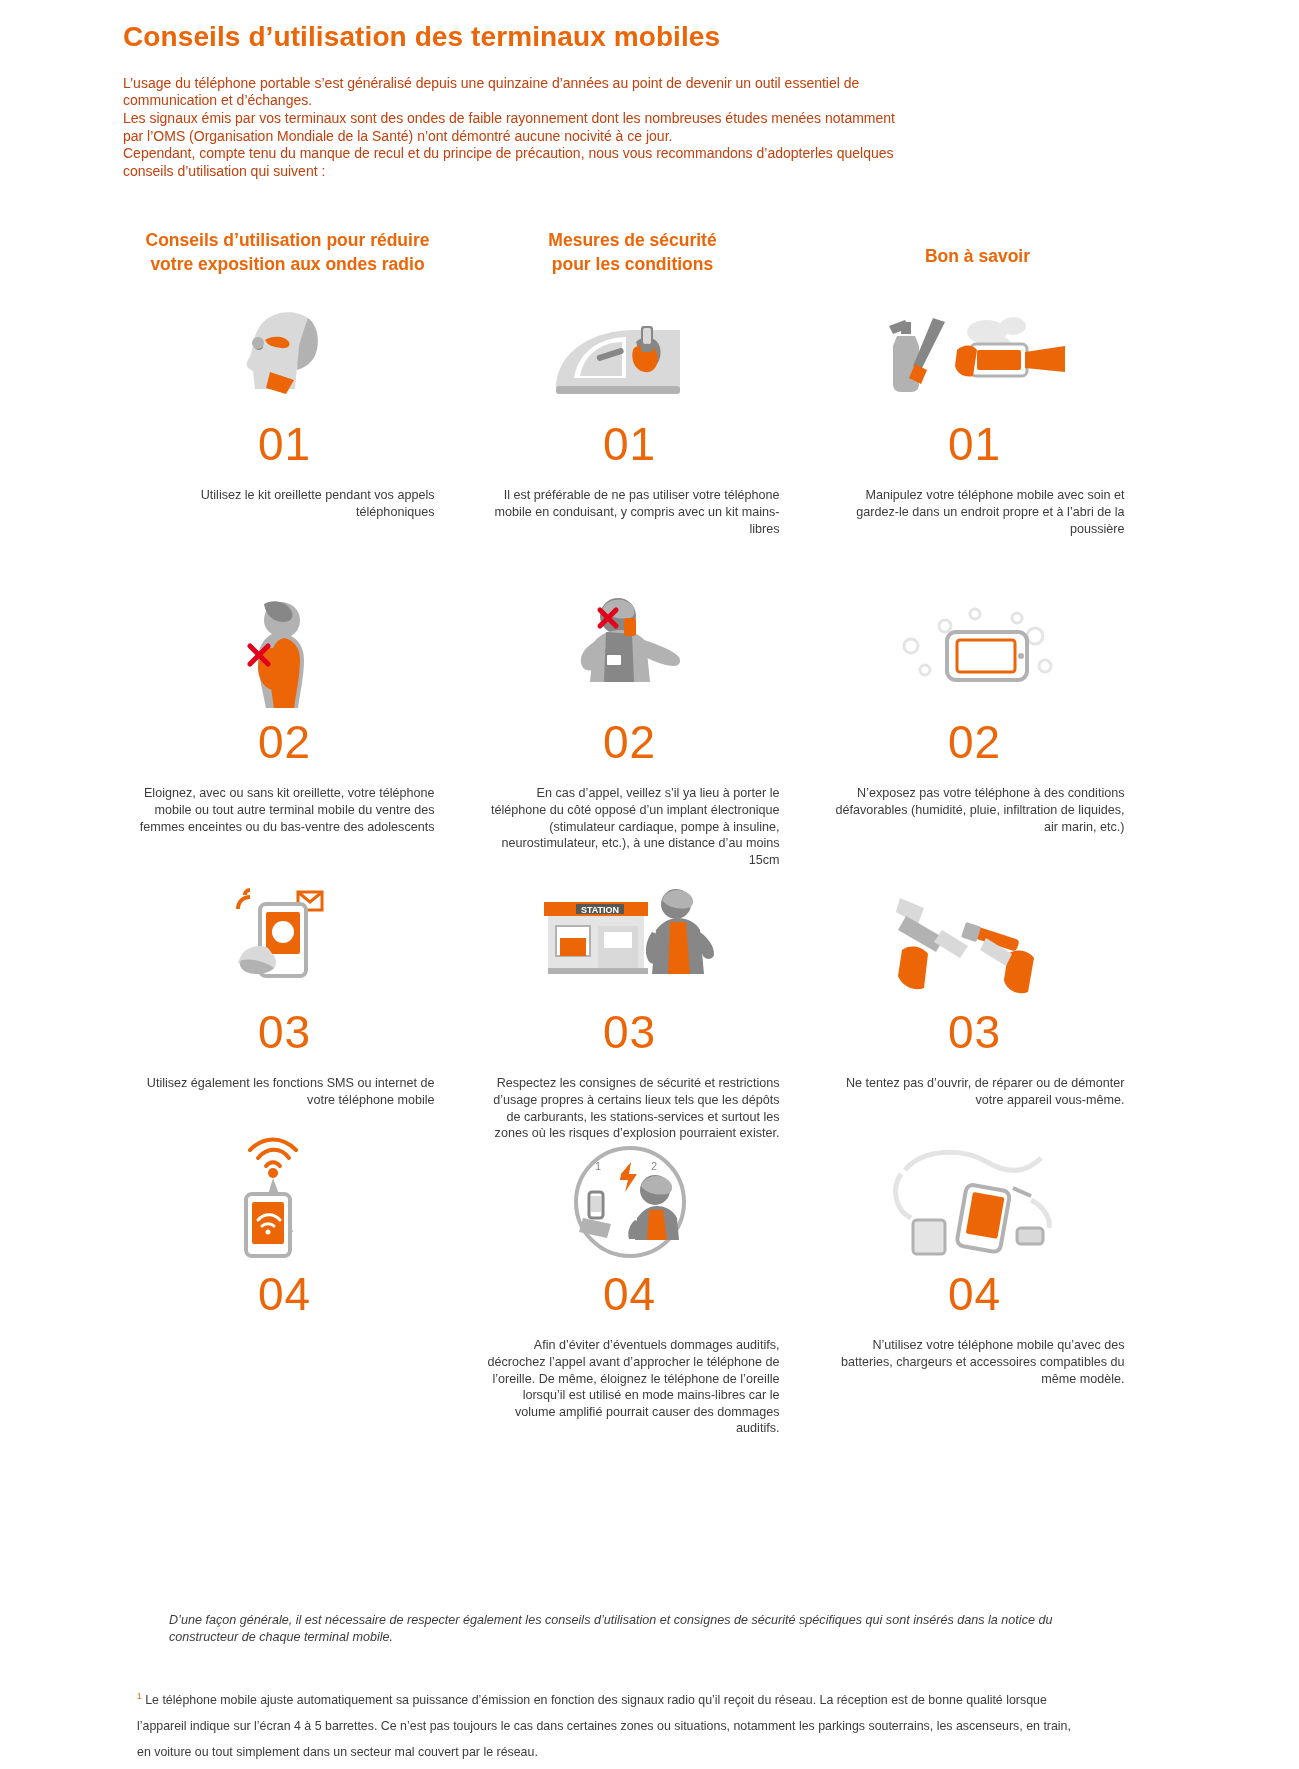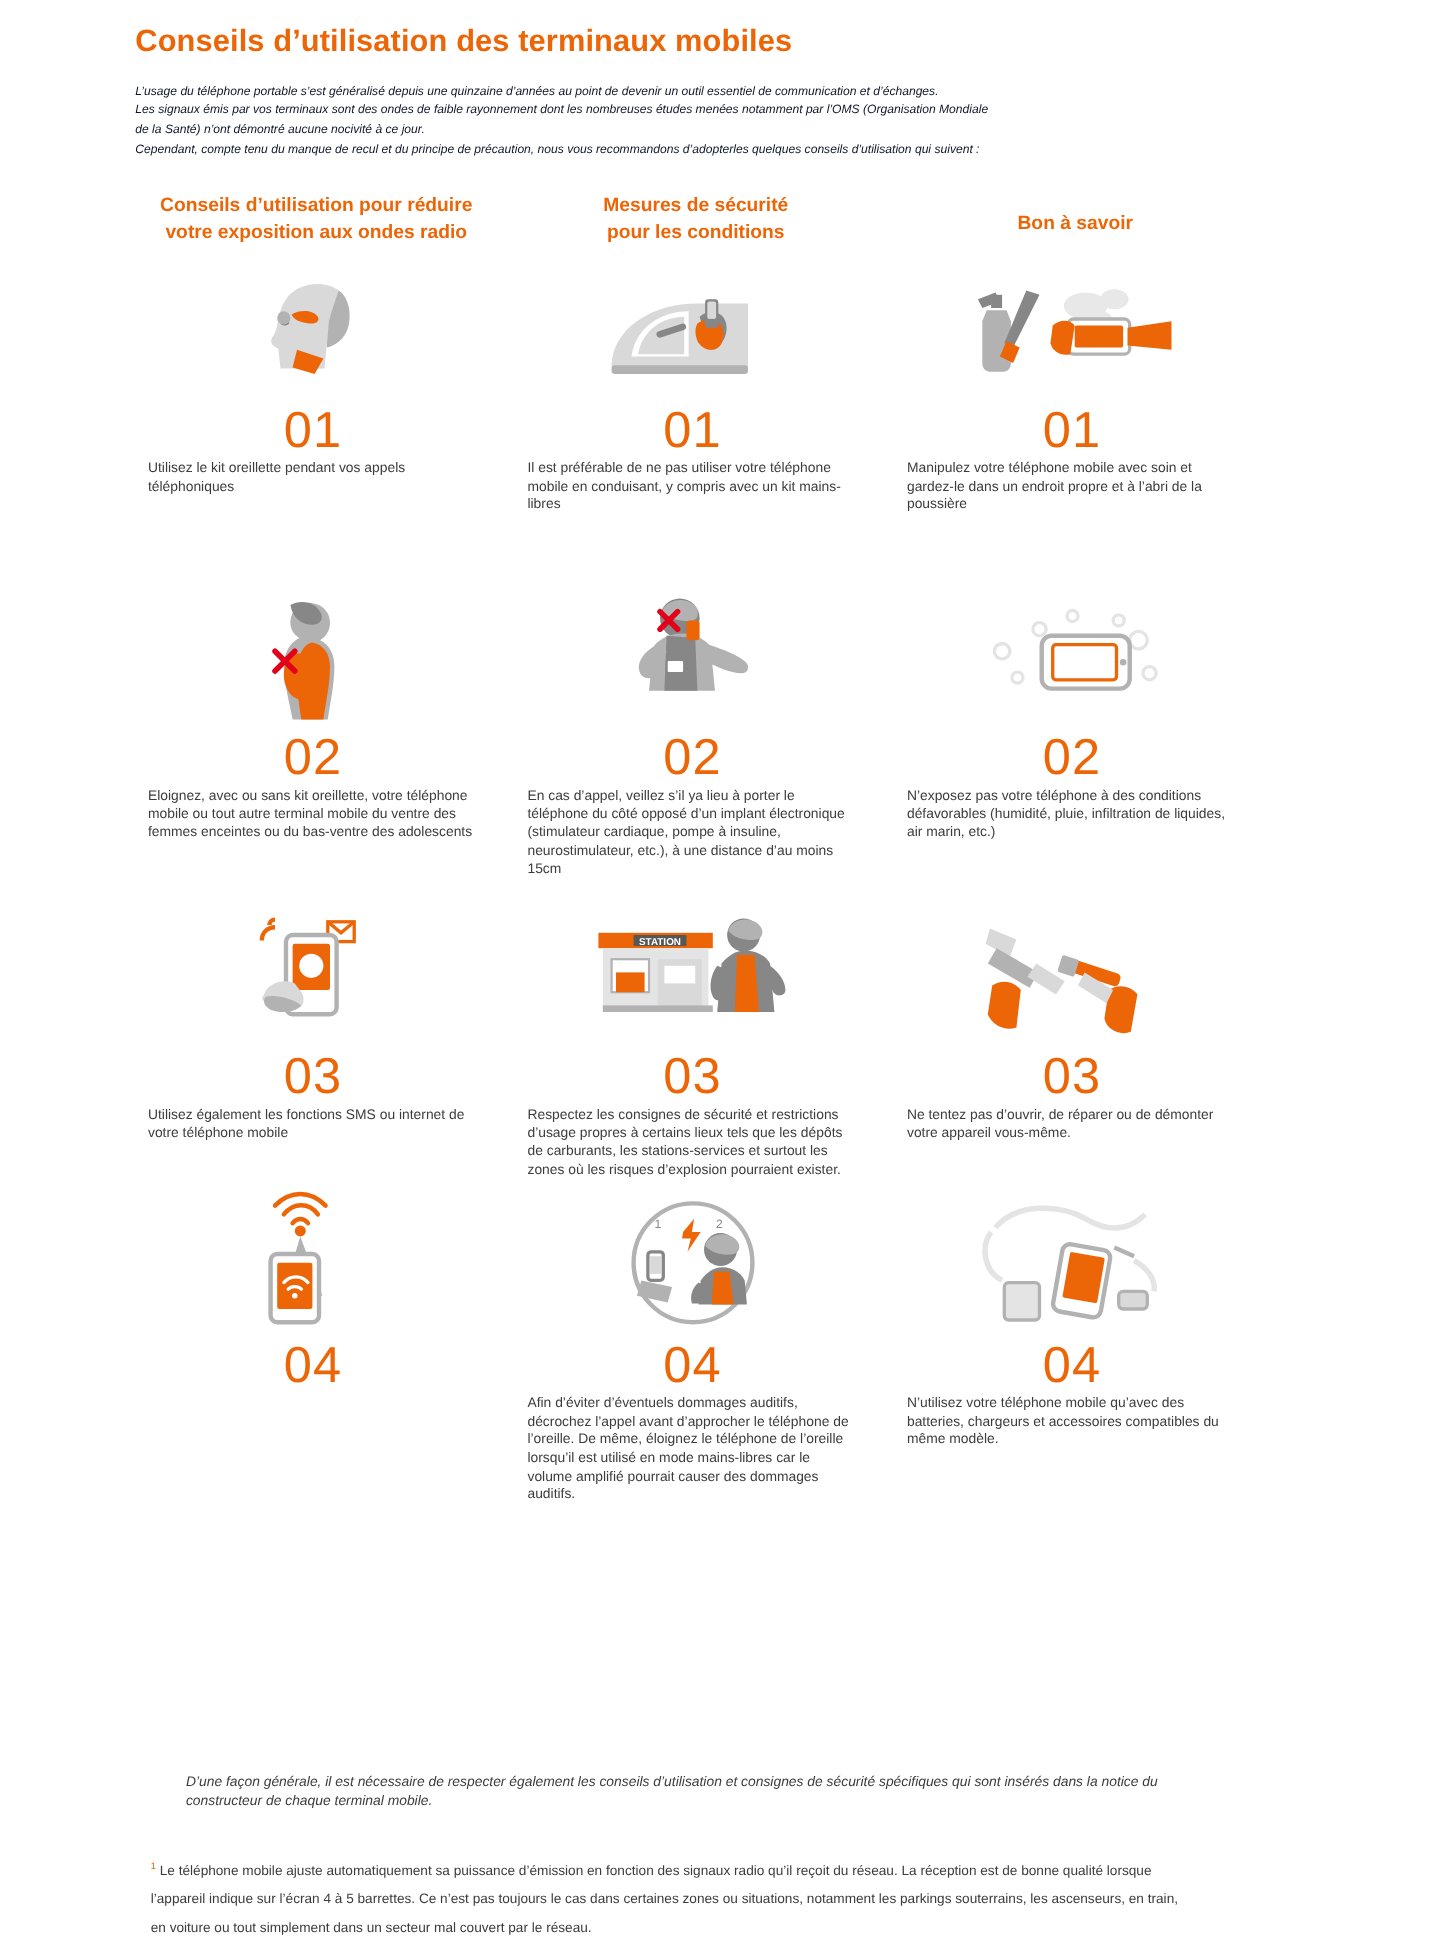--- a/index.html
+++ b/index.html
@@ -16,27 +16,27 @@
   
   .header { padding: 22px 0 0 123px; }
   .doc-title {
     color: #ec6608;
     font-size: 28px;
     font-weight: bold;
     letter-spacing: .1px;
     margin: 0 0 22px 0;
     line-height: 1.1;
   }
-  .intro { width: 780px; font-size: 11px; line-height: 17.6px; color: #0f172a; font-style: italic; }
+  .intro { width: 780px; font-size: 14px; line-height: 17.6px; color: #c2410c; }
   .intro p { margin: 0; }
 
   
   .col-heads {
     display: flex;
-    margin-top: 29px;
+    margin-top: 48px;
     padding: 0 32px 0 115px;
   }
   .col-head {
     flex: 1 1 0;
     text-align: center;
     color: #ec6608;
     font-size: 17.5px;
     font-weight: bold;
     line-height: 24px;
   }
@@ -74,23 +74,23 @@
     color: #ec6608;
     font-size: 46px;
     line-height: 48px;
     font-weight: 300;
     margin-top: 8px;
     letter-spacing: 1px;
   }
   .caption {
     font-size: 12.6px;
     line-height: 16.6px;
-    text-align: left;
+    text-align: right;
     color: #3c3c3b;
-    margin-top: 3px;
+    margin-top: 19px;
     max-width: 300px;
   }
   .caption sup { font-size: 8px; color:#ec6608; }
 
   
   .footer { position:absolute; left:137px; top:1612px; width: 950px; }
   .footer-note {
     font-style: italic;
     font-size: 12.6px;
     line-height: 16.5px;

